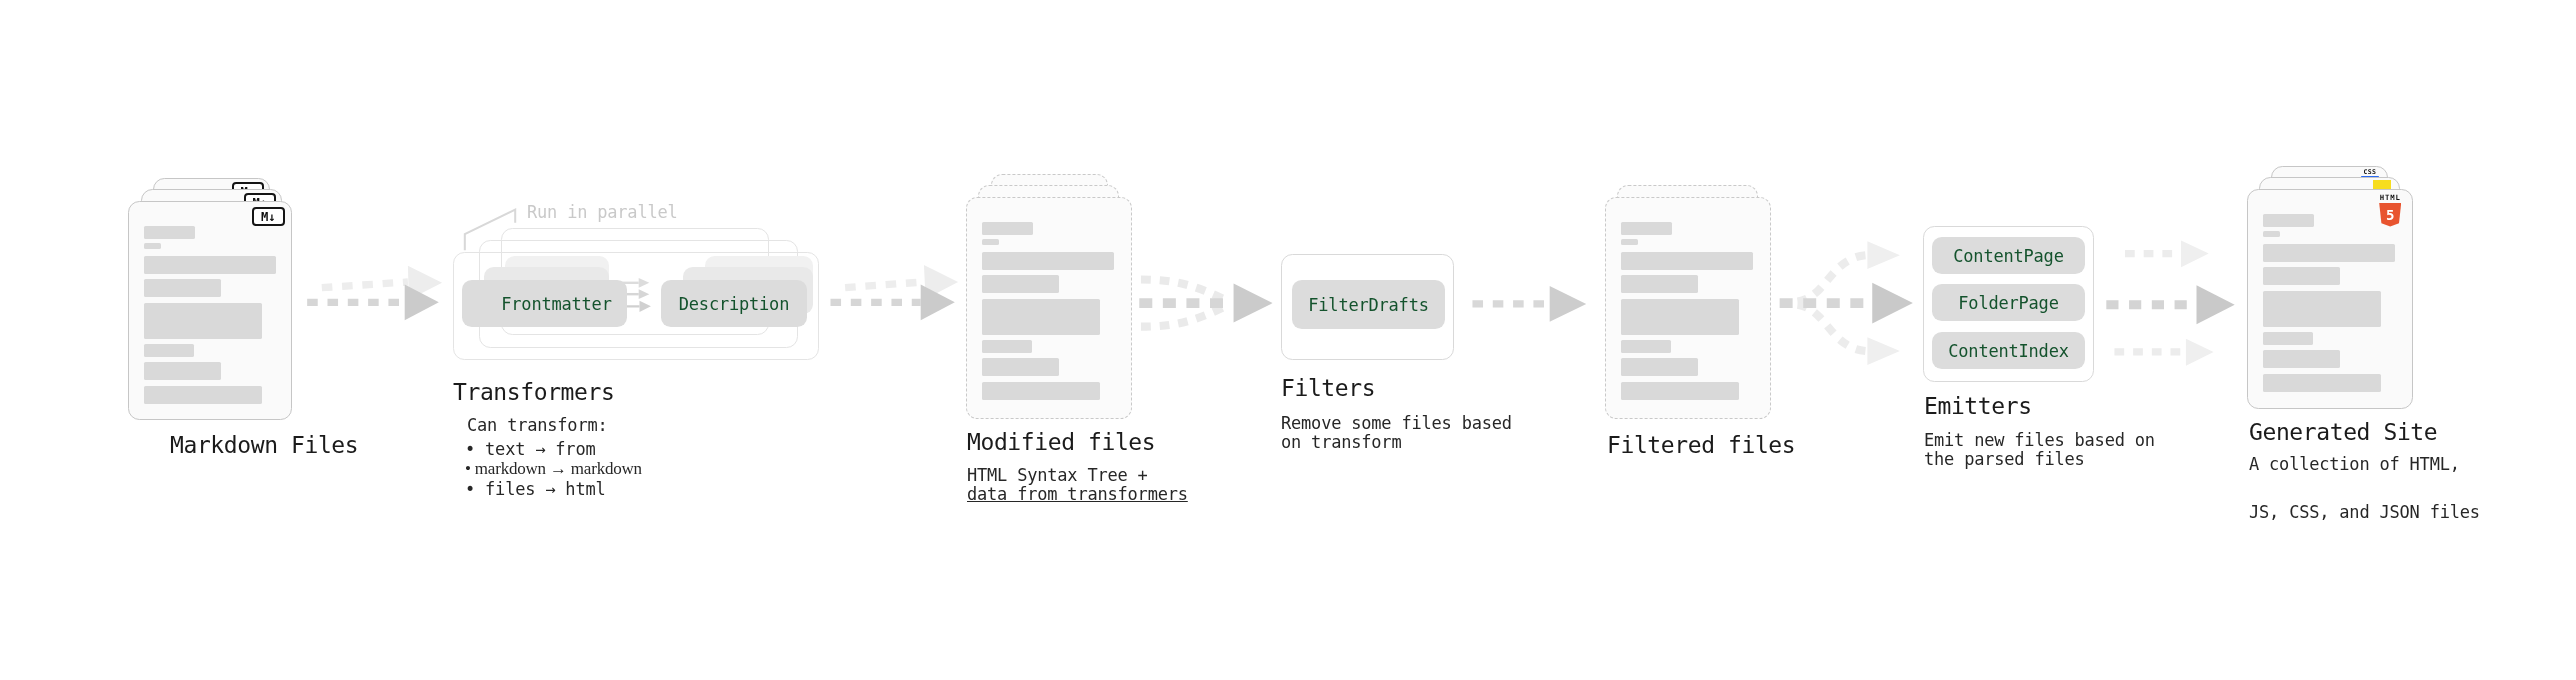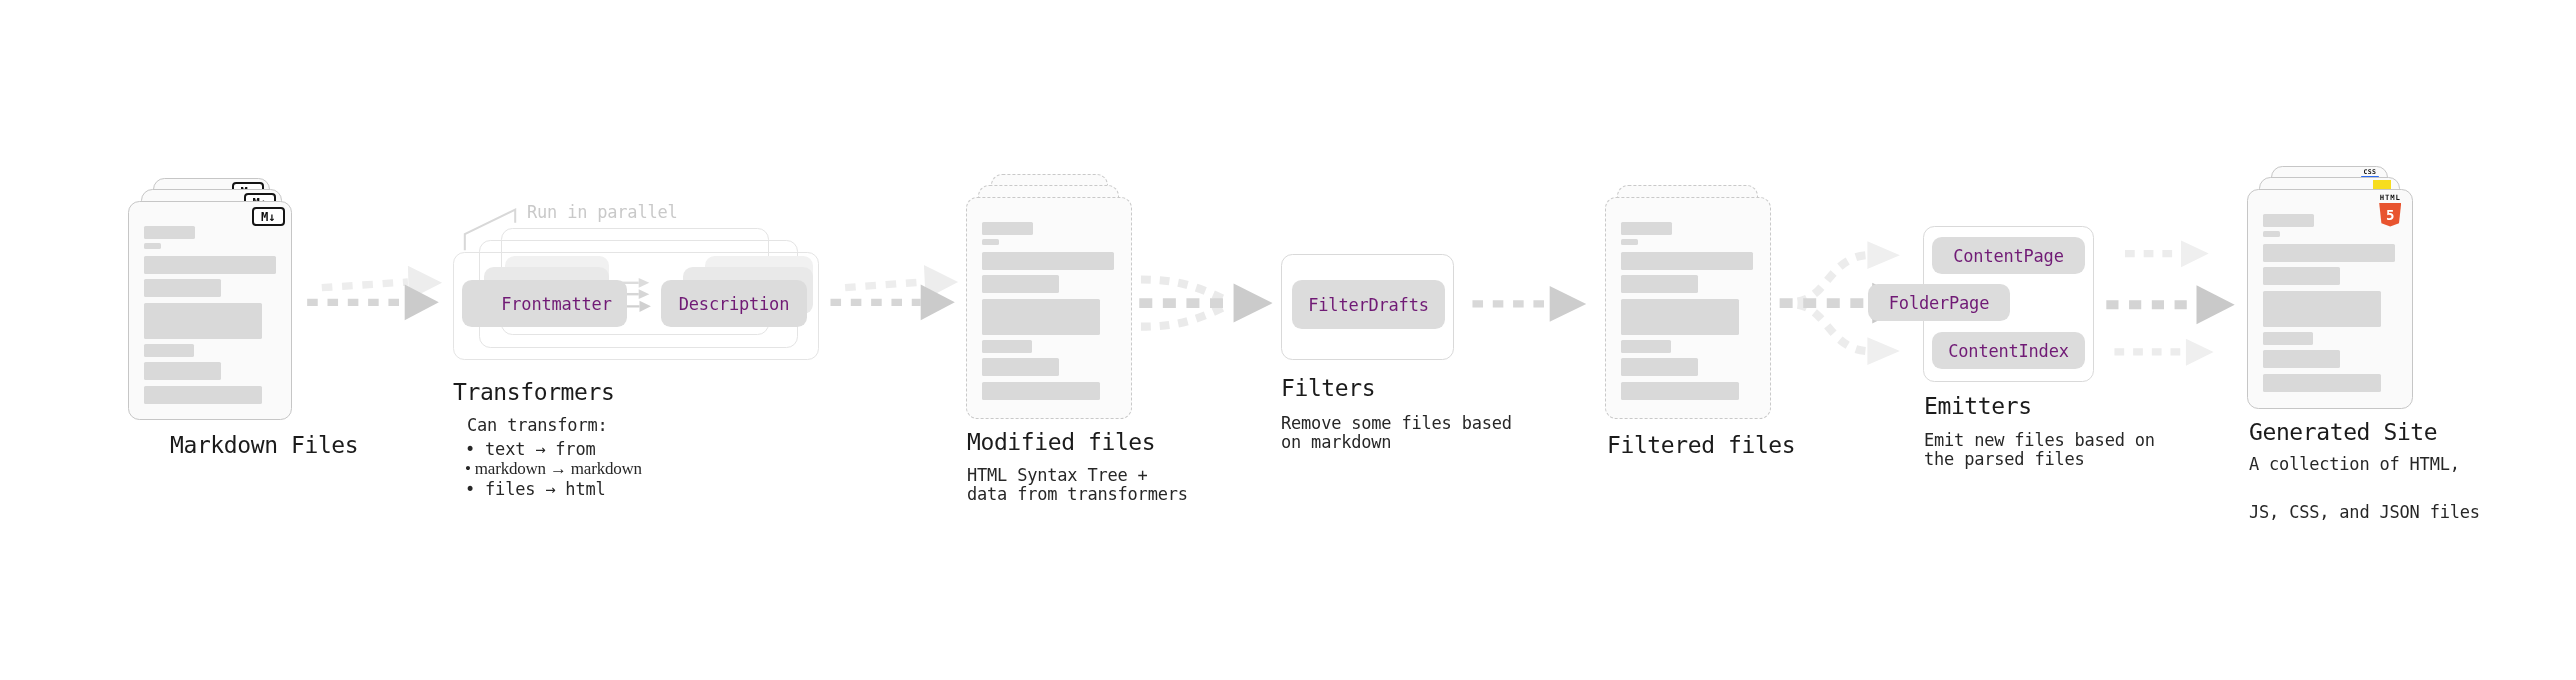--- a/index.html
+++ b/index.html
@@ -9,21 +9,21 @@
   .card{position:absolute;border-radius:11.4px;box-sizing:border-box;}
   .card.solid{background:#fafafa;border:1.6px solid #c6c6c6;}
   .card.dashed{background:#fbfbfb;border:1.6px dashed #c9c9c9;}
   .bar{position:absolute;background:#d9d9d9;border-radius:1.6px;}
   
   .title{position:absolute;font-size:23px;font-weight:500;color:#1b1b1b;white-space:pre;letter-spacing:-0.4px;}
   .sub{position:absolute;font-size:17px;font-weight:400;color:#272727;white-space:pre;letter-spacing:-0.2px;}
   .note{position:absolute;font-size:17px;color:#c9c9c9;white-space:pre;letter-spacing:-0.2px;}
   
   .pill{position:absolute;background:#dcdcdc;border-radius:9.8px;display:flex;align-items:center;
-        justify-content:center;font-size:17px;color:#701a75;letter-spacing:-0.2px;}
+        justify-content:center;font-size:17px;color:#14532d;letter-spacing:-0.2px;}
   .ghost{position:absolute;border-radius:9.8px;}
   .tbox{position:absolute;border:1.6px solid #e4e4e4;border-radius:11.4px;box-sizing:border-box;}
   .frame{position:absolute;border:1.6px solid #d9d9d9;border-radius:11.4px;box-sizing:border-box;background:#ffffff;}
   
   .md-badge{position:absolute;width:32.5px;height:19.5px;background:#ffffff;border:2.4px solid #151515;border-radius:4.1px;
             box-sizing:border-box;display:flex;align-items:center;justify-content:center;
             font-size:12.2px;font-weight:bold;color:#111;}
   .html5{position:absolute;width:29px;text-align:center;}
   .html5 .word{font-size:7.3px;font-weight:bold;color:#111;letter-spacing:0.8px;line-height:8.1px;}
   .html5 .shield{width:22px;height:23.6px;margin:0.8px auto 0;background:#e8542f;color:#fff;
@@ -153,29 +153,29 @@
           <div class="bar" style="left: 15.4px; top: 54px; width: 132px; height: 18px;"></div>
           <div class="bar" style="left: 15.4px; top: 77px; width: 77px; height: 18px;"></div>
           <div class="bar" style="left: 15.4px; top: 101px; width: 118px; height: 36px;"></div>
           <div class="bar" style="left: 15.4px; top: 142px; width: 50px; height: 13px;"></div>
           <div class="bar" style="left: 15.4px; top: 160px; width: 77px; height: 18px;"></div>
           <div class="bar" style="left: 15.4px; top: 184px; width: 118px; height: 18px;"></div>
         </div>
     </div>
     <div class="title" style="left:967px;top:429px;">Modified files</div>
     <div class="sub" style="left:967px;top:465px;">HTML Syntax Tree +</div>
-    <div class="sub" style="left:967px;top:484px;">data from transformers</div>
+    <div class="sub" style="left:967px;top:484px;text-decoration:underline;">data from transformers</div>
   </div>
 
   <div>
     <div class="frame" style="left:1281px;top:254px;width:173px;height:106px;"></div>
     <div class="pill" style="left:1292px;top:280px;width:153px;height:49px;">FilterDrafts</div>
     <div class="title" style="left:1281px;top:375px;">Filters</div>
     <div class="sub" style="left:1281px;top:413px;">Remove some files based</div>
-    <div class="sub" style="left:1281px;top:432px;">on markdown</div>
+    <div class="sub" style="left:1281px;top:432px;">on transform</div>
   </div>
 
   <div>
     <div class="card dashed" style="left:1617px;top:185px;width:141px;height:222px;"></div>
     <div class="card dashed" style="left:1605px;top:197px;width:166px;height:222px;">
       <div>
           <div class="bar" style="left: 15.4px; top: 23.6px; width: 51px; height: 13px;"></div>
           <div class="bar" style="left: 15.4px; top: 41px; width: 17px; height: 5.7px;"></div>
           <div class="bar" style="left: 15.4px; top: 54px; width: 132px; height: 18px;"></div>
           <div class="bar" style="left: 15.4px; top: 77px; width: 77px; height: 18px;"></div>
@@ -184,21 +184,21 @@
           <div class="bar" style="left: 15.4px; top: 160px; width: 77px; height: 18px;"></div>
           <div class="bar" style="left: 15.4px; top: 184px; width: 118px; height: 18px;"></div>
         </div>
     </div>
     <div class="title" style="left:1607px;top:432px;">Filtered files</div>
   </div>
 
   <div>
     <div class="frame" style="left:1923px;top:226px;width:171px;height:156px;"></div>
     <div class="pill" style="left:1932px;top:237px;width:153px;height:37px;">ContentPage</div>
-    <div class="pill" style="left:1868px;top:284px;width:142px;height:37px;">FolderPage</div>
+    <div class="pill" style="left:1932px;top:284px;width:153px;height:37px;">FolderPage</div>
     <div class="pill" style="left:1932px;top:332px;width:153px;height:37px;">ContentIndex</div>
     <div class="title" style="left:1924px;top:393px;">Emitters</div>
     <div class="sub" style="left:1924px;top:430px;">Emit new files based on</div>
     <div class="sub" style="left:1924px;top:449px;">the parsed files</div>
   </div>
 
   <div>
     <div class="card solid" style="left:2271px;top:166px;width:117px;height:220px;">
       <div class="css-badge" style="top:1.6px;right:8.1px;">
         <div class="word">CSS</div>

